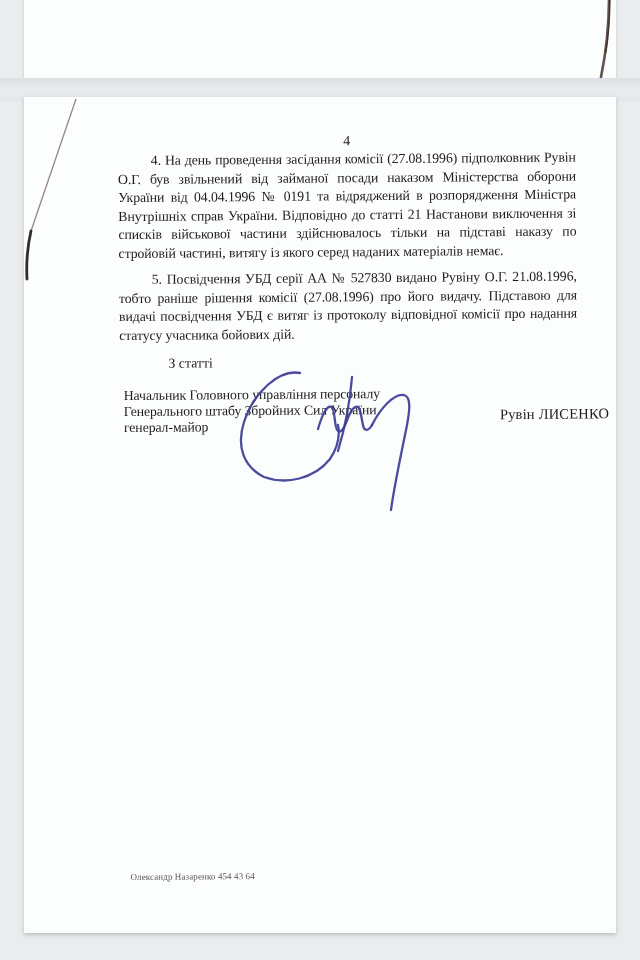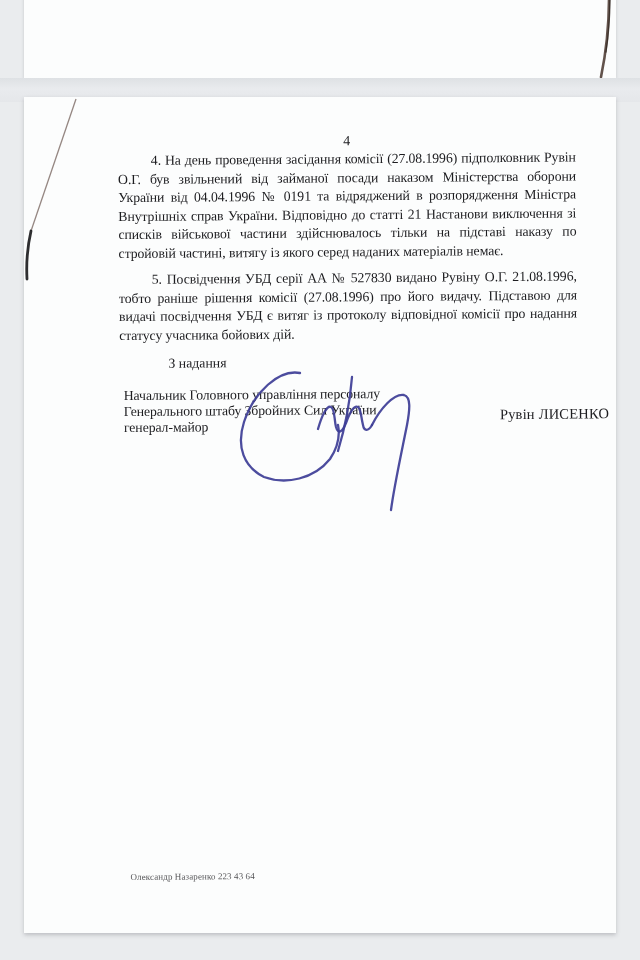--- a/index.html
+++ b/index.html
@@ -104,31 +104,31 @@
     </svg>
 
     <div class="content">
 
       <div class="pagenum">4</div>
 
       <p class="para para-4">4. На день проведення засідання комісії (27.08.1996) підполковник Рувін О.Г. був звільнений від займаної посади наказом Міністерства оборони України від 04.04.1996 № 0191 та відряджений в розпорядження Міністра Внутрішніх справ України. Відповідно до статті 21 Настанови виключення зі списків військової частини здійснювалось тільки на підставі наказу по стройовій частині, витягу із якого серед наданих матеріалів немає.</p>
 
       <p class="para para-5">5. Посвідчення УБД серії АА № 527830 видано Рувіну О.Г. 21.08.1996, тобто раніше рішення комісії (27.08.1996) про його видачу. Підставою для видачі посвідчення УБД є витяг із протоколу відповідної комісії про надання статусу учасника бойових дій.</p>
 
-      <div class="closing">З надання</div>
+      <div class="closing">З статті</div>
 
       <div class="sigblock">
         <div>Начальник Головного управління персоналу</div>
         <div>Генерального штабу Збройних Сил України</div>
         <div>генерал-майор</div>
       </div>
 
       <div class="signer">Рувін ЛИСЕНКО</div>
 
-      <div class="footer-note">Олександр Назаренко 223 43 64</div>
+      <div class="footer-note">Олександр Назаренко 454 43 64</div>
 
     </div>
 
     <svg class="signature-svg" viewBox="0 0 185 155">
 
       <path d="M 66,6 C 45,2 20,25 10,55 C 2,80 10,100 30,110 C 52,118 80,112 96,92 C 104,80 106,68 104,58"></path>
 
       <path d="M 118,10 C 116,35 110,64 104,84"></path>
 
       <path d="M 84,62 C 88,48 93,38 97,40 C 101,42 100,52 102,60 C 104,67 108,66 112,56 C 116,45 120,38 124,40 C 127,42 127,50 129,58 C 130,64 134,65 138,58"></path>

